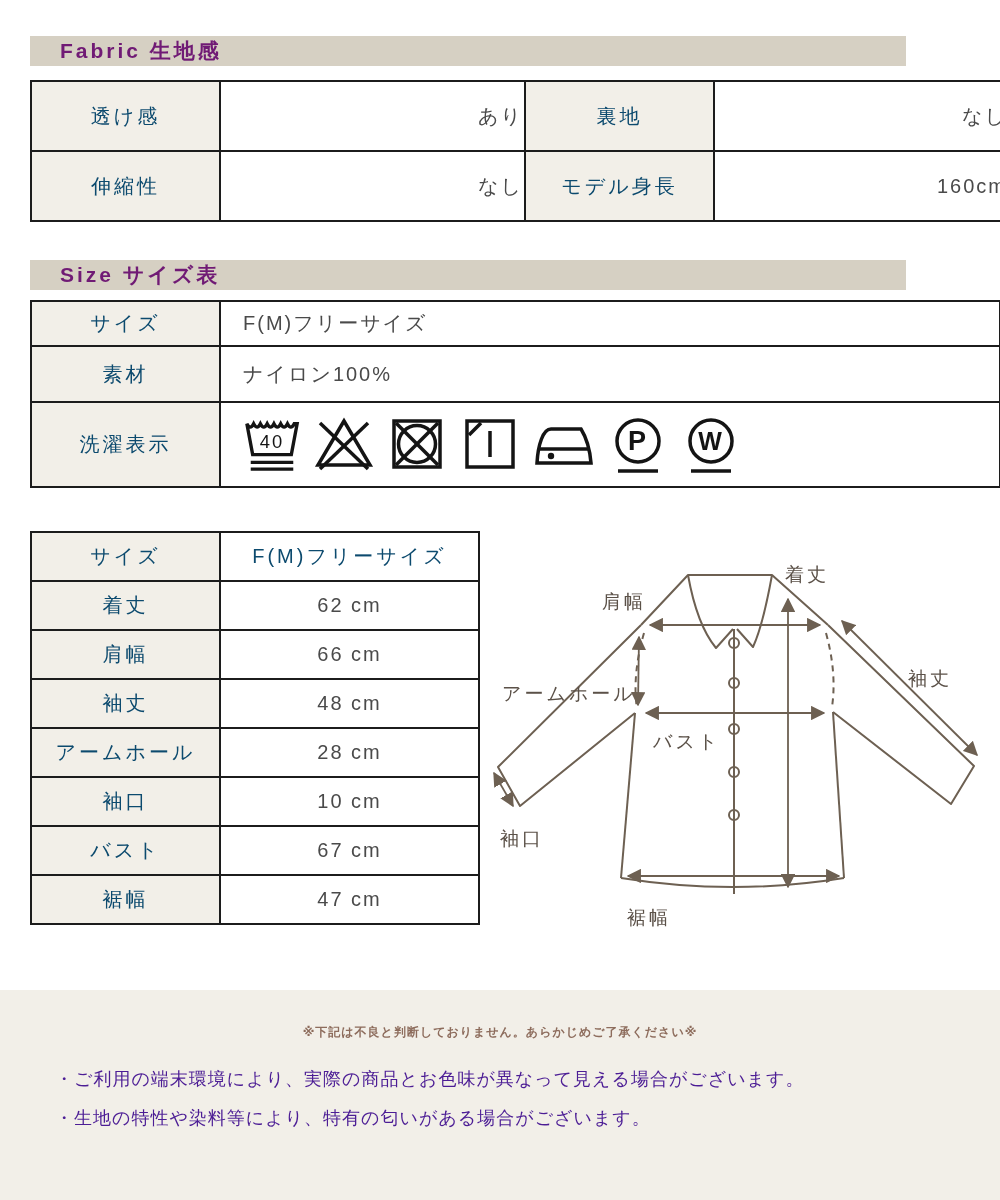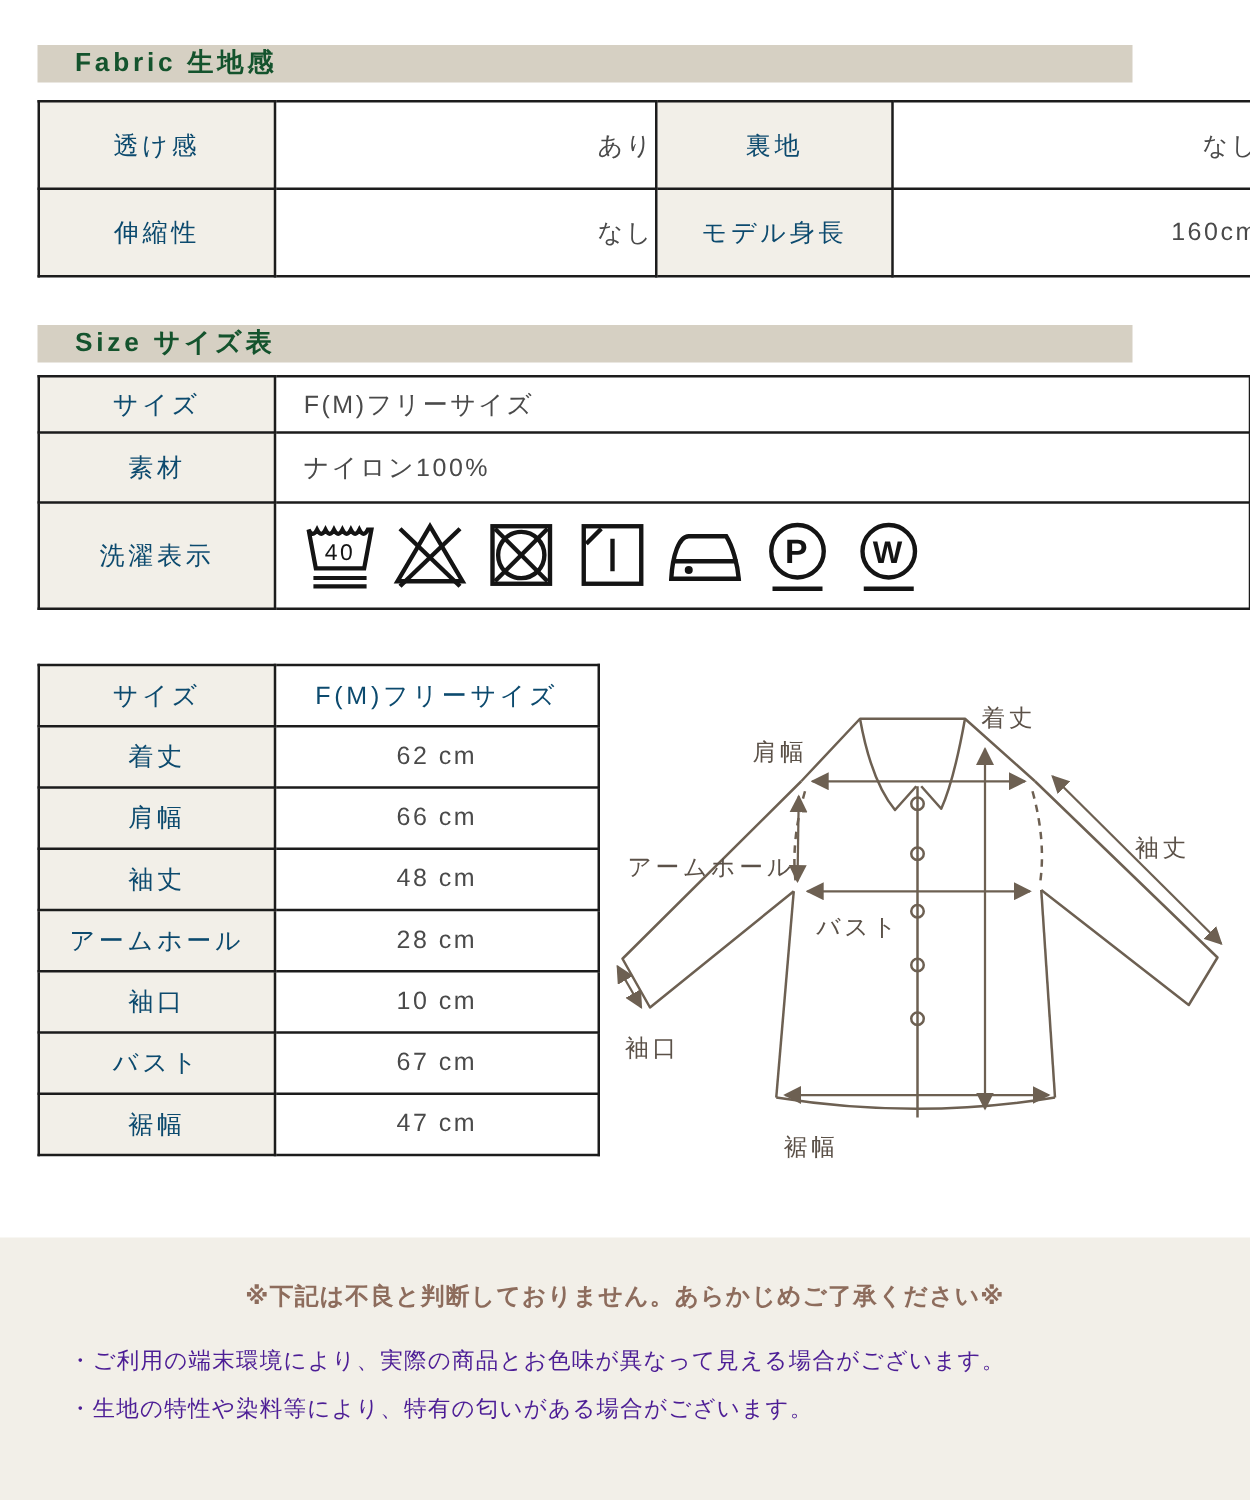--- a/index.html
+++ b/index.html
@@ -3,21 +3,21 @@
 <meta charset="utf-8">
 <style>
   html,body{margin:0;padding:0;}
   body{
     width:1000px;height:1200px;position:relative;background:#ffffff;
     font-family:"Liberation Sans","DejaVu Sans",sans-serif;color:#3f3f3f;
     overflow:hidden;
   }
   .section-bar{
     position:absolute;left:30px;width:876px;height:30px;line-height:30px;
-    background:#d6d0c3;color:#14532d;font-size:21px;font-weight:bold;
+    background:#d6d0c3;color:#701a75;font-size:21px;font-weight:bold;
     letter-spacing:3px;padding-left:30px;box-sizing:border-box;
   }
   #bar-fabric{top:36px;}
   #bar-size{top:260px;}
   table.spec{
     position:absolute;border-collapse:collapse;table-layout:fixed;
     font-size:20px;
   }
   table.spec th{
     background:#f2efe8;font-weight:normal;letter-spacing:3px;
@@ -44,21 +44,21 @@
   .dash{stroke-dasharray:6 5;}
   .mline{stroke:#6d6052;stroke-width:1.8;fill:none;
     marker-start:url(#arr);marker-end:url(#arr);}
   .dlabel{fill:#5b5148;font-size:19px;letter-spacing:3px;
     font-family:"Liberation Sans","DejaVu Sans",sans-serif;}
   #notes{
     position:absolute;left:0;top:990px;width:1000px;height:210px;
     background:#f2efe8;box-sizing:border-box;padding-top:34px;
   }
   #notes-title{
-    text-align:center;color:#8d6c5c;font-size:19px;font-weight:bold;
+    text-align:center;color:#8d6c5c;font-size:12px;font-weight:bold;
     letter-spacing:1px;margin:0 0 26px 0;
   }
   .note-line{
     margin:0 40px 15px 55px;color:#4c1d95;font-size:18px;letter-spacing:1px;
   }
 </style>
 </head>
 <body>
 
 <div class="section-bar" id="bar-fabric">Fabric 生地感</div>

